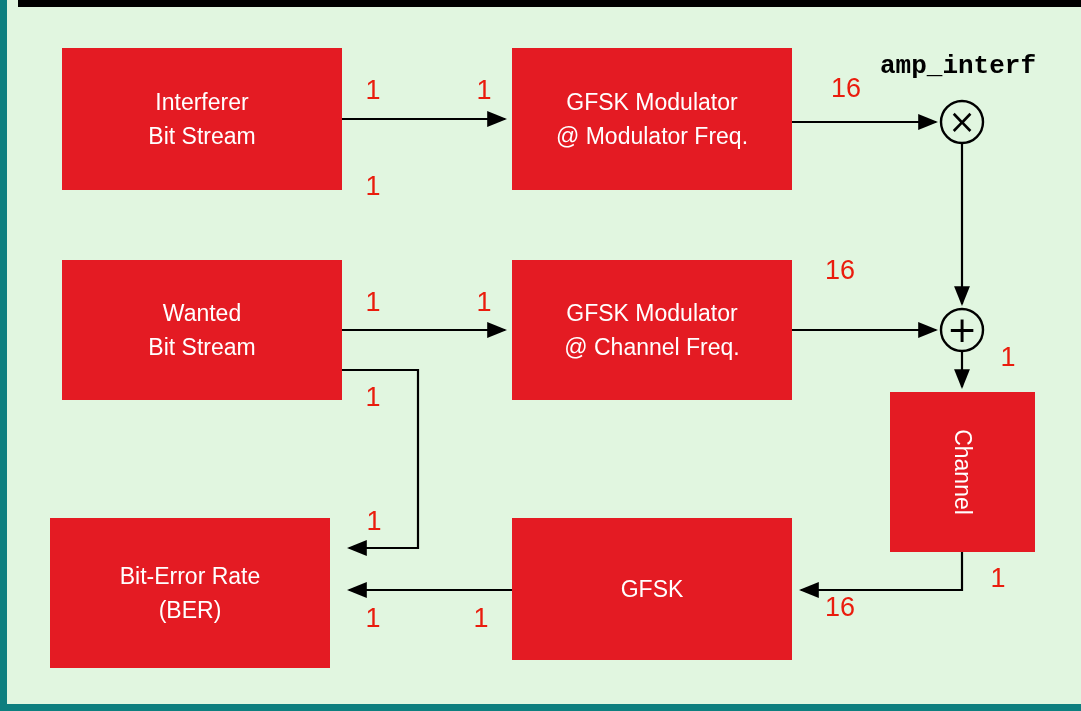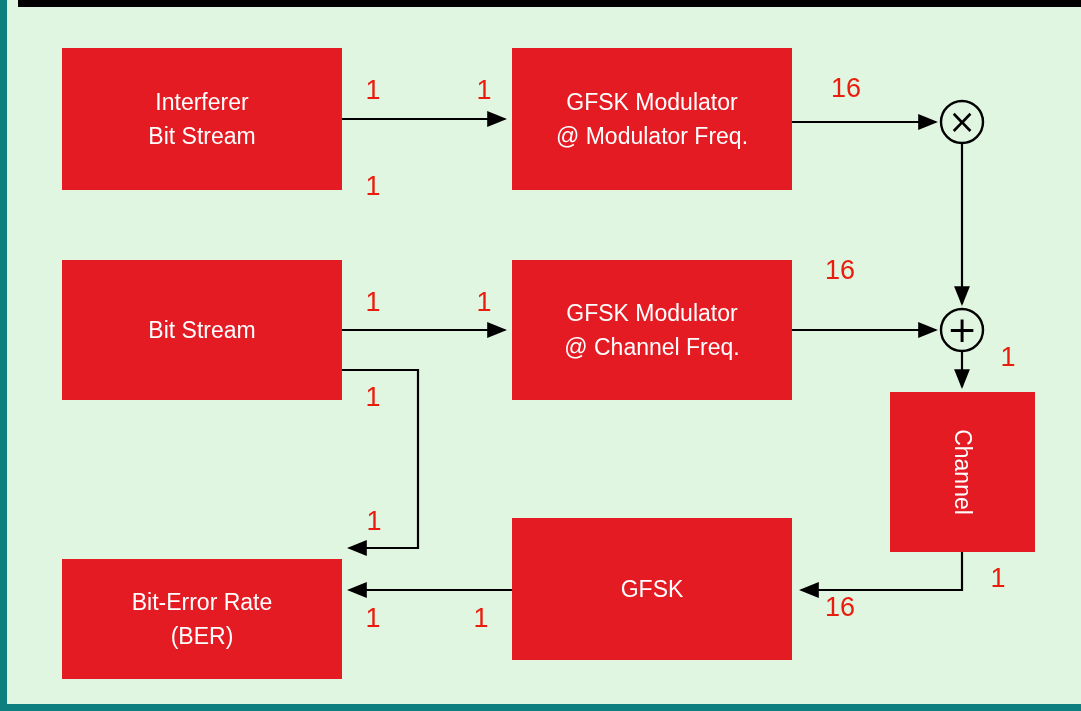--- a/index.html
+++ b/index.html
@@ -88,41 +88,43 @@
     <span>Interferer</span>
     <span>Bit Stream</span>
   </div>
 
   <div class="block" style="left:512px; top:48px; width:280px; height:142px;">
     <span>GFSK Modulator</span>
     <span>@ Modulator Freq.</span>
   </div>
 
   <div class="block" style="left:62px; top:260px; width:280px; height:140px;">
+    <span>Wanted</span>
     <span>Bit Stream</span>
   </div>
 
   <div class="block" style="left:512px; top:260px; width:280px; height:140px;">
     <span>GFSK Modulator</span>
     <span>@ Channel Freq.</span>
   </div>
 
   <div class="block" style="left:890px; top:392px; width:145px; height:160px;">
     <span class="rot">Channel</span>
   </div>
 
   <div class="block" style="left:512px; top:518px; width:280px; height:142px;align-items:center;">
     <span>GFSK</span>
   </div>
 
-  <div class="block" style="left:62px; top:518px; width:280px; height:120px;margin-top:41px;">
+  <div class="block" style="left:50px; top:518px; width:280px; height:150px;">
     <span>Bit-Error Rate</span>
     <span>(BER)</span>
   </div>
 
+  <span class="gain-label" style="left:958px; top:66px;">amp_interf</span>
   <span class="op-sym" style="left:962px; top:123px; font-size:33px;">×</span>
   <span class="op-sym" style="left:962px; top:331px; font-size:36px;">+</span>
 
   <span class="sig" style="left:373px; top:90px;">1</span>
   <span class="sig" style="left:484px; top:90px;">1</span>
   <span class="sig" style="left:846px; top:88px;">16</span>
   <span class="sig" style="left:373px; top:186px;">1</span>
   <span class="sig" style="left:373px; top:302px;">1</span>
   <span class="sig" style="left:484px; top:302px;">1</span>
   <span class="sig" style="left:840px; top:270px;">16</span>

